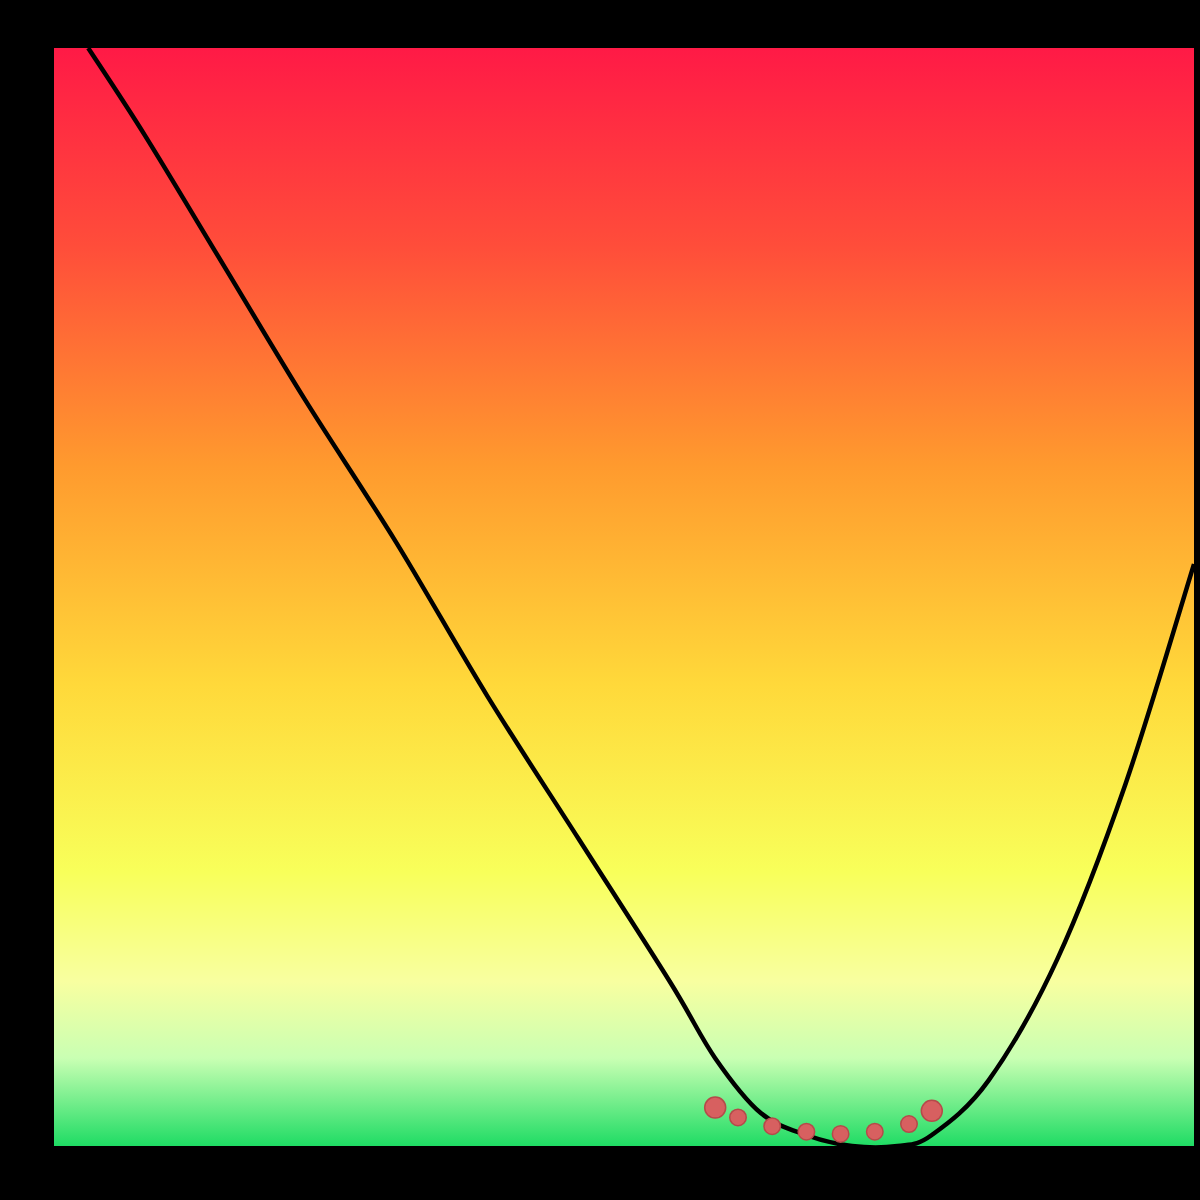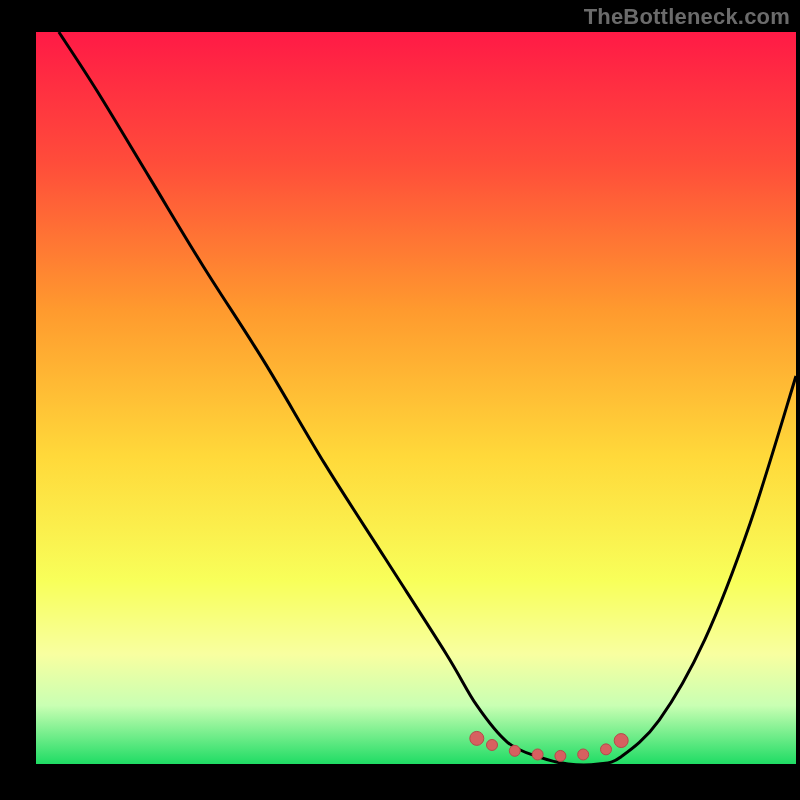--- a/index.html
+++ b/index.html
@@ -24,21 +24,20 @@
     font-weight: 600;
     color: #6b6b6b;
     letter-spacing: 0.2px;
   }
   svg { display: block; }
 </style>
 </head>
 <body>
 
 <div class="stage">
-  <div class="watermark">TheBottleneck.com</div>
 
   <svg id="chart-svg" width="800" height="800" viewBox="0 0 800 800">
     <defs>
       <linearGradient id="bgGrad" x1="0" y1="0" x2="0" y2="1">
           <stop offset="0%" stop-color="#ff1a46"></stop>
           <stop offset="18%" stop-color="#ff4d3a"></stop>
           <stop offset="38%" stop-color="#ff9a2e"></stop>
           <stop offset="58%" stop-color="#ffd93a"></stop>
           <stop offset="75%" stop-color="#f8ff5a"></stop>
           <stop offset="85%" stop-color="#f8ffa0"></stop>

